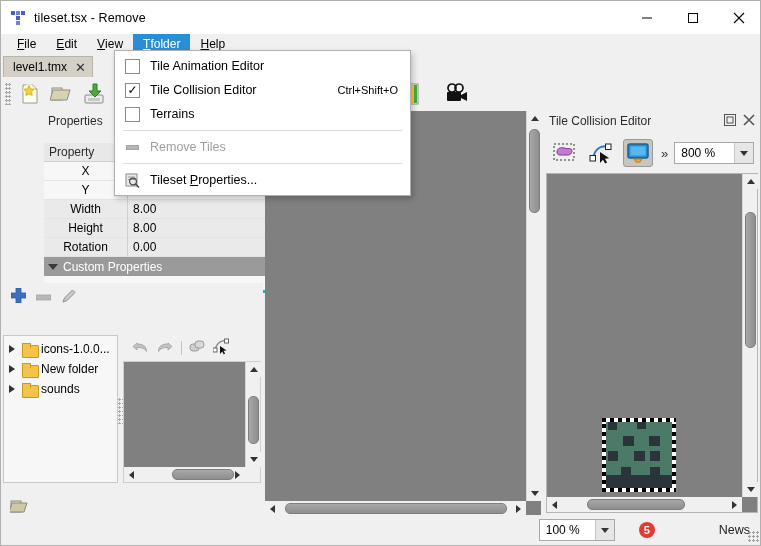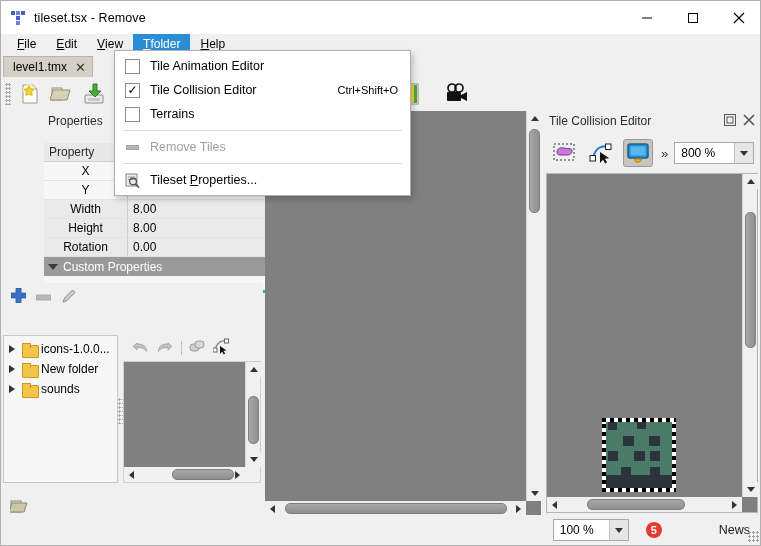--- a/index.html
+++ b/index.html
@@ -255,21 +255,21 @@
   #tile-art {
     position: relative; width: 66px; height: 66px; background: #4b7a68;
     overflow: hidden;
   }
   #tile-art .blk { position: absolute; background: #2b333b; }
 
   
   #statusbar {
     position: absolute; left: 0; bottom: 0; width: 761px; height: 30px;
     background: #f0f0f0; display: flex; align-items: center; justify-content: flex-end;
-    padding-right: 12px; gap: 17px;
+    padding-right: 12px; gap: 24px;
   }
   .status-zoom {
     display: flex; align-items: stretch; height: 22px; width: 76px;
     border: 1px solid #a8a8a8; background: #fff;
   }
   .status-zoom .zval { flex:1; display:flex; align-items:center; padding-left:6px; font-size:12px; }
   .status-zoom .zbtn { width:19px; background:#e6e6e6; border-left:1px solid #c4c4c4; display:flex; align-items:center; justify-content:center;}
   .news-badge {
     width: 16px; height: 16px; border-radius: 50%; background: #e33b32; color:#fff;
     font-size: 11px; font-weight: bold; display:flex; align-items:center; justify-content:center;

